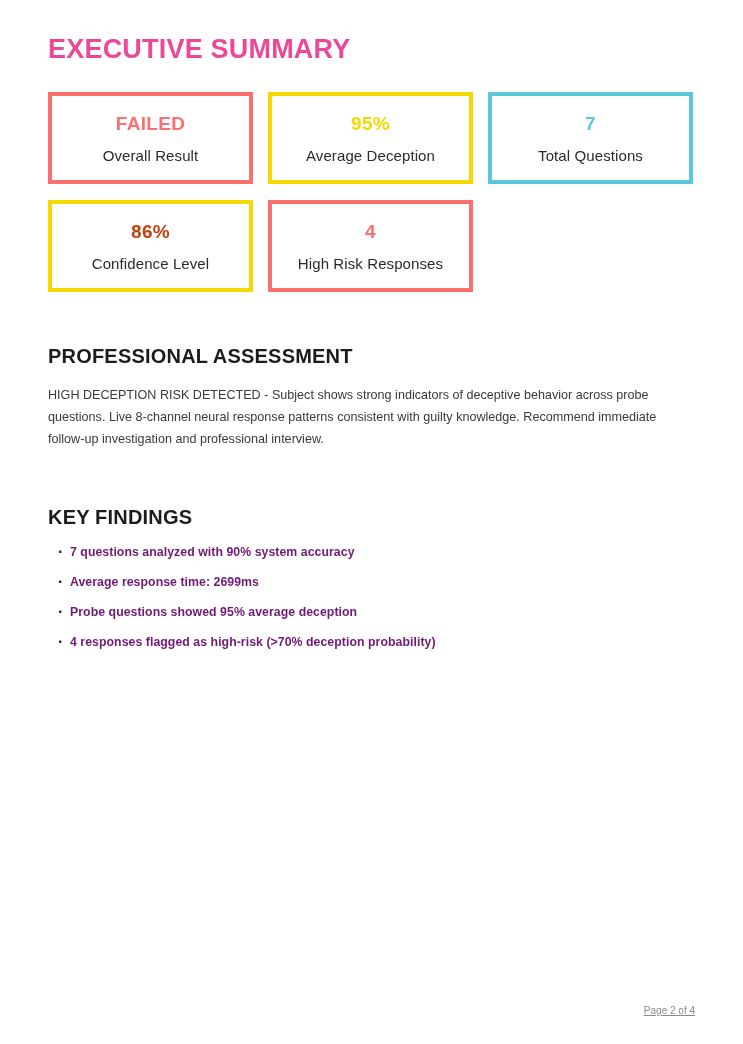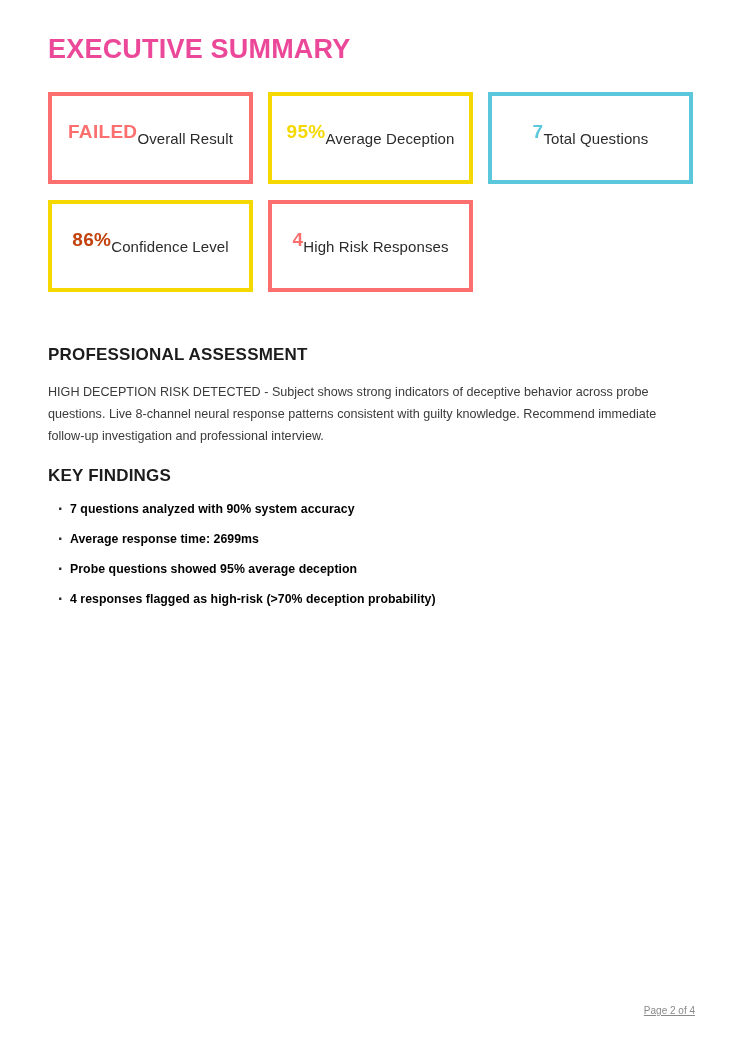--- a/index.html
+++ b/index.html
@@ -38,21 +38,21 @@
     width: 648px;
     display: grid;
     grid-template-columns: repeat(3, 205px);
     grid-gap: 16px 15px;
   }
   .metric-card {
     height: 92px;
     border: 4px solid #cccccc;
     background: #ffffff;
     display: flex;
-    flex-direction: row;
+    flex-direction: column;
     align-items: center;
     justify-content: center;
   }
   .metric-value {
     font-size: 19px;
     font-weight: bold;
     margin-bottom: 12px;
     letter-spacing: 0.3px;
   }
   .metric-label {
@@ -61,42 +61,42 @@
     color: #2b2b2b;
     letter-spacing: 0.1px;
     text-align: center;
   }
   .section {
     position: absolute;
     left: 48px;
     width: 648px;
   }
   .section-heading {
-    font-size: 17px;
+    font-size: 20px;
     font-weight: bold;
     color: #1c1c1c;
     letter-spacing: 0.2px;
     margin: 0 0 16px 0;
   }
   .assessment-body {
     font-size: 12.6px;
     line-height: 1.75;
     color: #3a3a3a;
     margin: 0;
     max-width: 646px;
   }
   .findings-list {
     margin: 0;
     padding: 0;
     list-style: none;
   }
   .findings-list li {
     font-size: 12.3px;
     font-weight: bold;
-    color: #000000;
+    color: #701a75;
     padding-left: 22px;
     position: relative;
     margin-bottom: 16px;
     letter-spacing: 0.05px;
   }
   .findings-list li:before {
     content: "\00B7";
     position: absolute;
     left: 10px;
     top: -2px;
@@ -148,21 +148,21 @@
       <div class="metric-label">High Risk Responses</div>
     </div>
 
   </div>
 
   <div class="section" style="top: 345px;">
     <h2 class="section-heading">PROFESSIONAL ASSESSMENT</h2>
     <p class="assessment-body">HIGH DECEPTION RISK DETECTED - Subject shows strong indicators of deceptive behavior across probe questions. Live 8-channel neural response patterns consistent with guilty knowledge. Recommend immediate follow-up investigation and professional interview.</p>
   </div>
 
-  <div class="section" style="top: 466px;">
+  <div class="section" style="top: 506px;">
     <h2 class="section-heading">KEY FINDINGS</h2>
     <ul class="findings-list">
       <li>7 questions analyzed with 90% system accuracy</li>
       <li>Average response time: 2699ms</li>
       <li>Probe questions showed 95% average deception</li>
       <li>4 responses flagged as high-risk (&gt;70% deception probability)</li>
     </ul>
   </div>
 
   <div class="page-footer" style="color: rgb(138, 138, 138);">Page 2 of 4</div>

